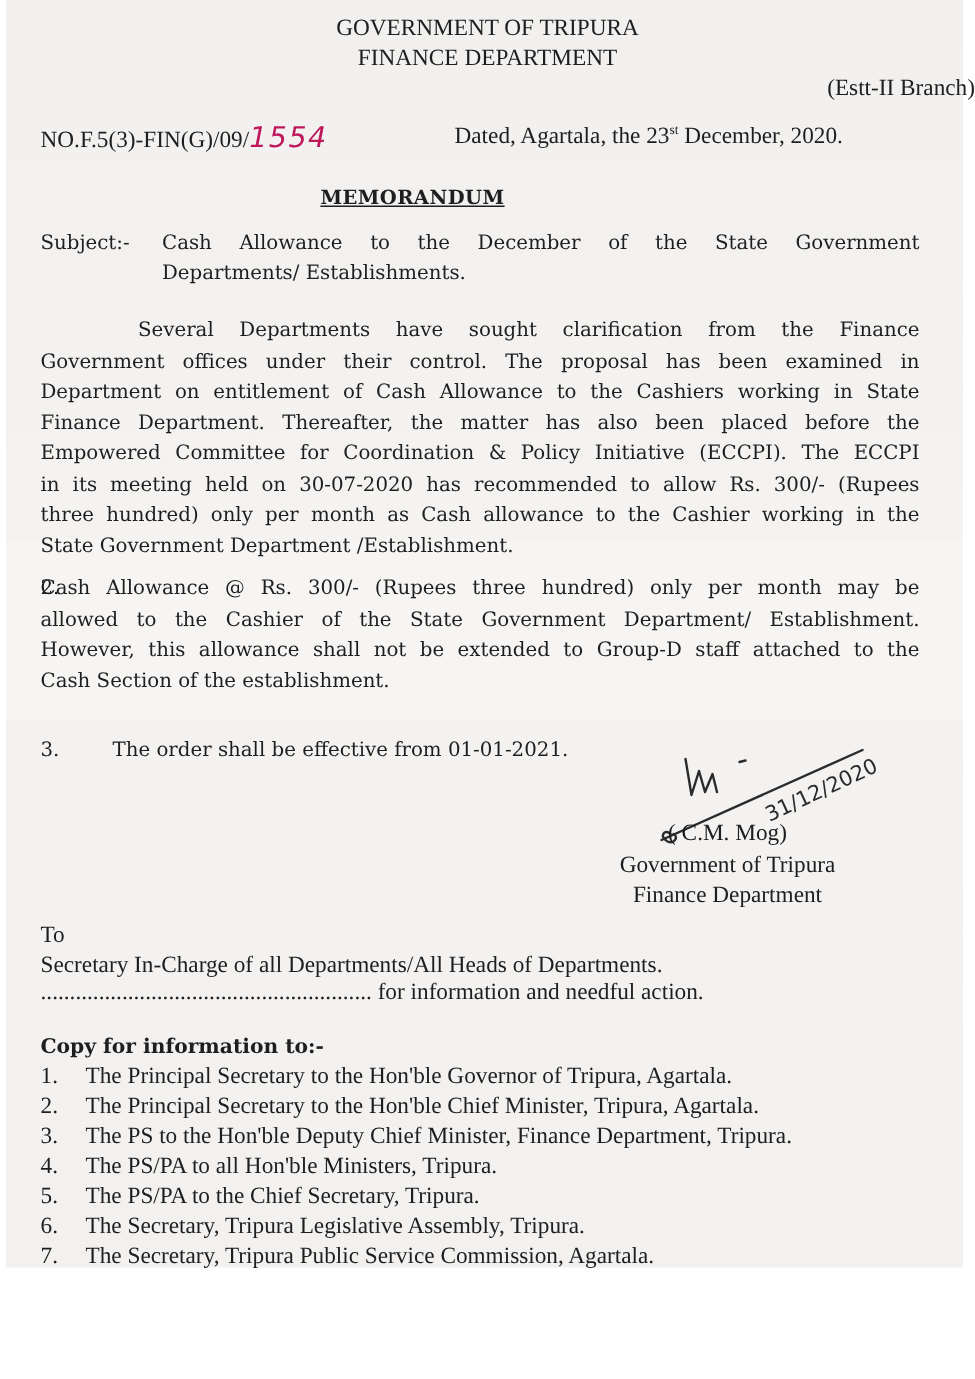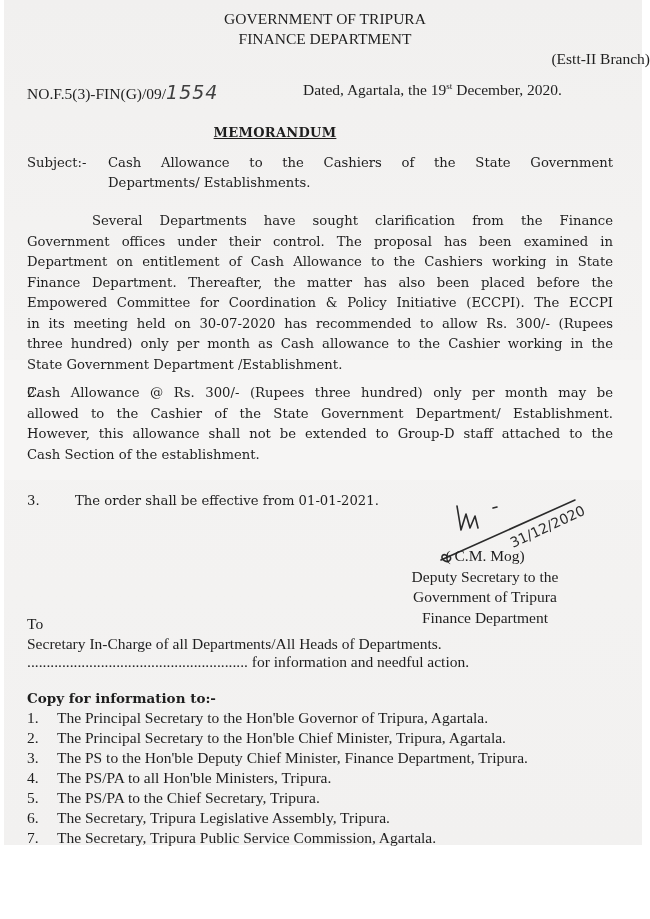--- a/index.html
+++ b/index.html
@@ -14,48 +14,48 @@
   .scan-band {
     position: absolute; left: 4px; top: 360px; width: 638px; height: 120px;
     background: #f6f5f4;
   }
   .abs { position: absolute; white-space: nowrap; }
   .hdr { font-family: "Liberation Serif", serif; font-size: 15.5px; text-align: center; left: 0; width: 650px; }
   .body-text { font-family: "DejaVu Serif", serif; font-size: 13.2px; line-height: 20.5px; }
   .just { text-align: justify; text-align-last: justify; white-space: normal; }
   .lib { font-family: "Liberation Serif", serif; }
   .memo { font-family: "DejaVu Serif", serif; font-weight: bold; font-size: 13px; text-decoration: underline; letter-spacing: 0.3px; }
-  .handwrite { font-family: "DejaVu Sans", sans-serif; color: #404040; font-size: 19px; font-style: italic; letter-spacing: 1px; }
+  .handwrite { font-family: "DejaVu Sans", sans-serif; color: #be185d; font-size: 19px; font-style: italic; letter-spacing: 1px; }
   .list { font-family: "Liberation Serif", serif; font-size: 15.5px; line-height: 20px; }
   .list-row { display: flex; }
   .list-num { width: 30px; }
   .copy-title { font-family: "DejaVu Serif", serif; font-weight: bold; font-size: 13.5px; }
   .sig-block { font-family: "Liberation Serif", serif; font-size: 15.5px; text-align: center; line-height: 20.5px; }
 </style>
 </head>
 <body>
 
 <div class="scan"></div>
 <div class="scan-band"></div>
 
 <div class="abs hdr" style="top:10px;">GOVERNMENT OF TRIPURA</div>
 <div class="abs hdr" style="top:30px;">FINANCE DEPARTMENT</div>
 <div class="abs hdr" style="top:50px;text-align:right;">(Estt-II Branch)</div>
 
 <div class="abs lib" style="top:81px; left:27px; font-size:15.5px;">
   <span>NO.F.5(3)-FIN(G)/09/</span><span class="handwrite">1554</span>
 </div>
 <div class="abs lib" style="top:81px; left:303px; font-size:15.5px;">
-  <span>Dated, Agartala, the 19</span><sup style="font-size:9px;">st</sup><span> December,  2020.</span>
+  <span>Dated, Agartala, the 23</span><sup style="font-size:9px;">st</sup><span> December,  2020.</span>
 </div>
 
 <div class="abs memo" style="top:125px; left:0; width:550px; text-align:center;">MEMORANDUM</div>
 
 <div class="abs body-text" style="top:153px; left:27px;">Subject:-</div>
-<div class="abs body-text just" style="top:153px; left:108px; width:505px;">Cash Allowance to the Cashiers of the State Government</div>
+<div class="abs body-text just" style="top:153px; left:108px; width:505px;">Cash Allowance to the December of the State Government</div>
 <div class="abs body-text" style="top:173px; left:108px;">Departments/ Establishments.</div>
 
 <div class="abs body-text" style="top:211px; left:27px; width:586px;">
   <div class="just" style="padding-left:65px;">Several Departments have sought clarification from the Finance</div>
   <div class="just">Government offices under their control. The proposal has been examined in</div>
   <div class="just">Department on entitlement of Cash Allowance to the Cashiers working in State</div>
   <div class="just">Finance Department. Thereafter, the matter has also been placed before the</div>
   <div class="just">Empowered Committee for Coordination &amp; Policy Initiative (ECCPI). The ECCPI</div>
   <div class="just">in its meeting held on 30-07-2020 has recommended to allow Rs. 300/- (Rupees</div>
   <div class="just">three hundred) only per month as Cash allowance to the Cashier working in the</div>
@@ -77,21 +77,20 @@
   <g fill="none" stroke="#2b2b2b" stroke-width="1.6" stroke-linecap="round" stroke-linejoin="round">
     <path d="M32 28 L36 52 L41 36 L45 50 L50 38 L53 50"></path>
     <path d="M68 30 L72 29"></path>
     <path d="M16 82 L150 22"></path>
     <path d="M22 78 C18 74, 14 80, 20 83 C24 85, 28 80, 24 78"></path>
   </g>
   <text x="88" y="70" transform="rotate(-25 88 70)" font-family="DejaVu Sans, sans-serif" font-size="14" fill="#2b2b2b">31/12/2020</text>
 </svg>
 <div class="abs sig-block" style="top:546px; left:395px; width:180px;">
   <div>( C.M. Mog)</div>
-  <div>Deputy Secretary to the</div>
   <div>Government of Tripura</div>
   <div>Finance Department</div>
 </div>
 
 <div class="abs list" style="top:614px; left:27px;">To</div>
 <div class="abs list" style="top:634px; left:27px;">Secretary In-Charge of all Departments/All Heads of Departments.</div>
 <div class="abs list" style="top:652px; left:27px;">......................................................... for information and needful action.</div>
 
 <div class="abs copy-title" style="top:690px; left:27px;">Copy for information to:-</div>
 <div class="abs list" style="top:708px; left:27px;">

